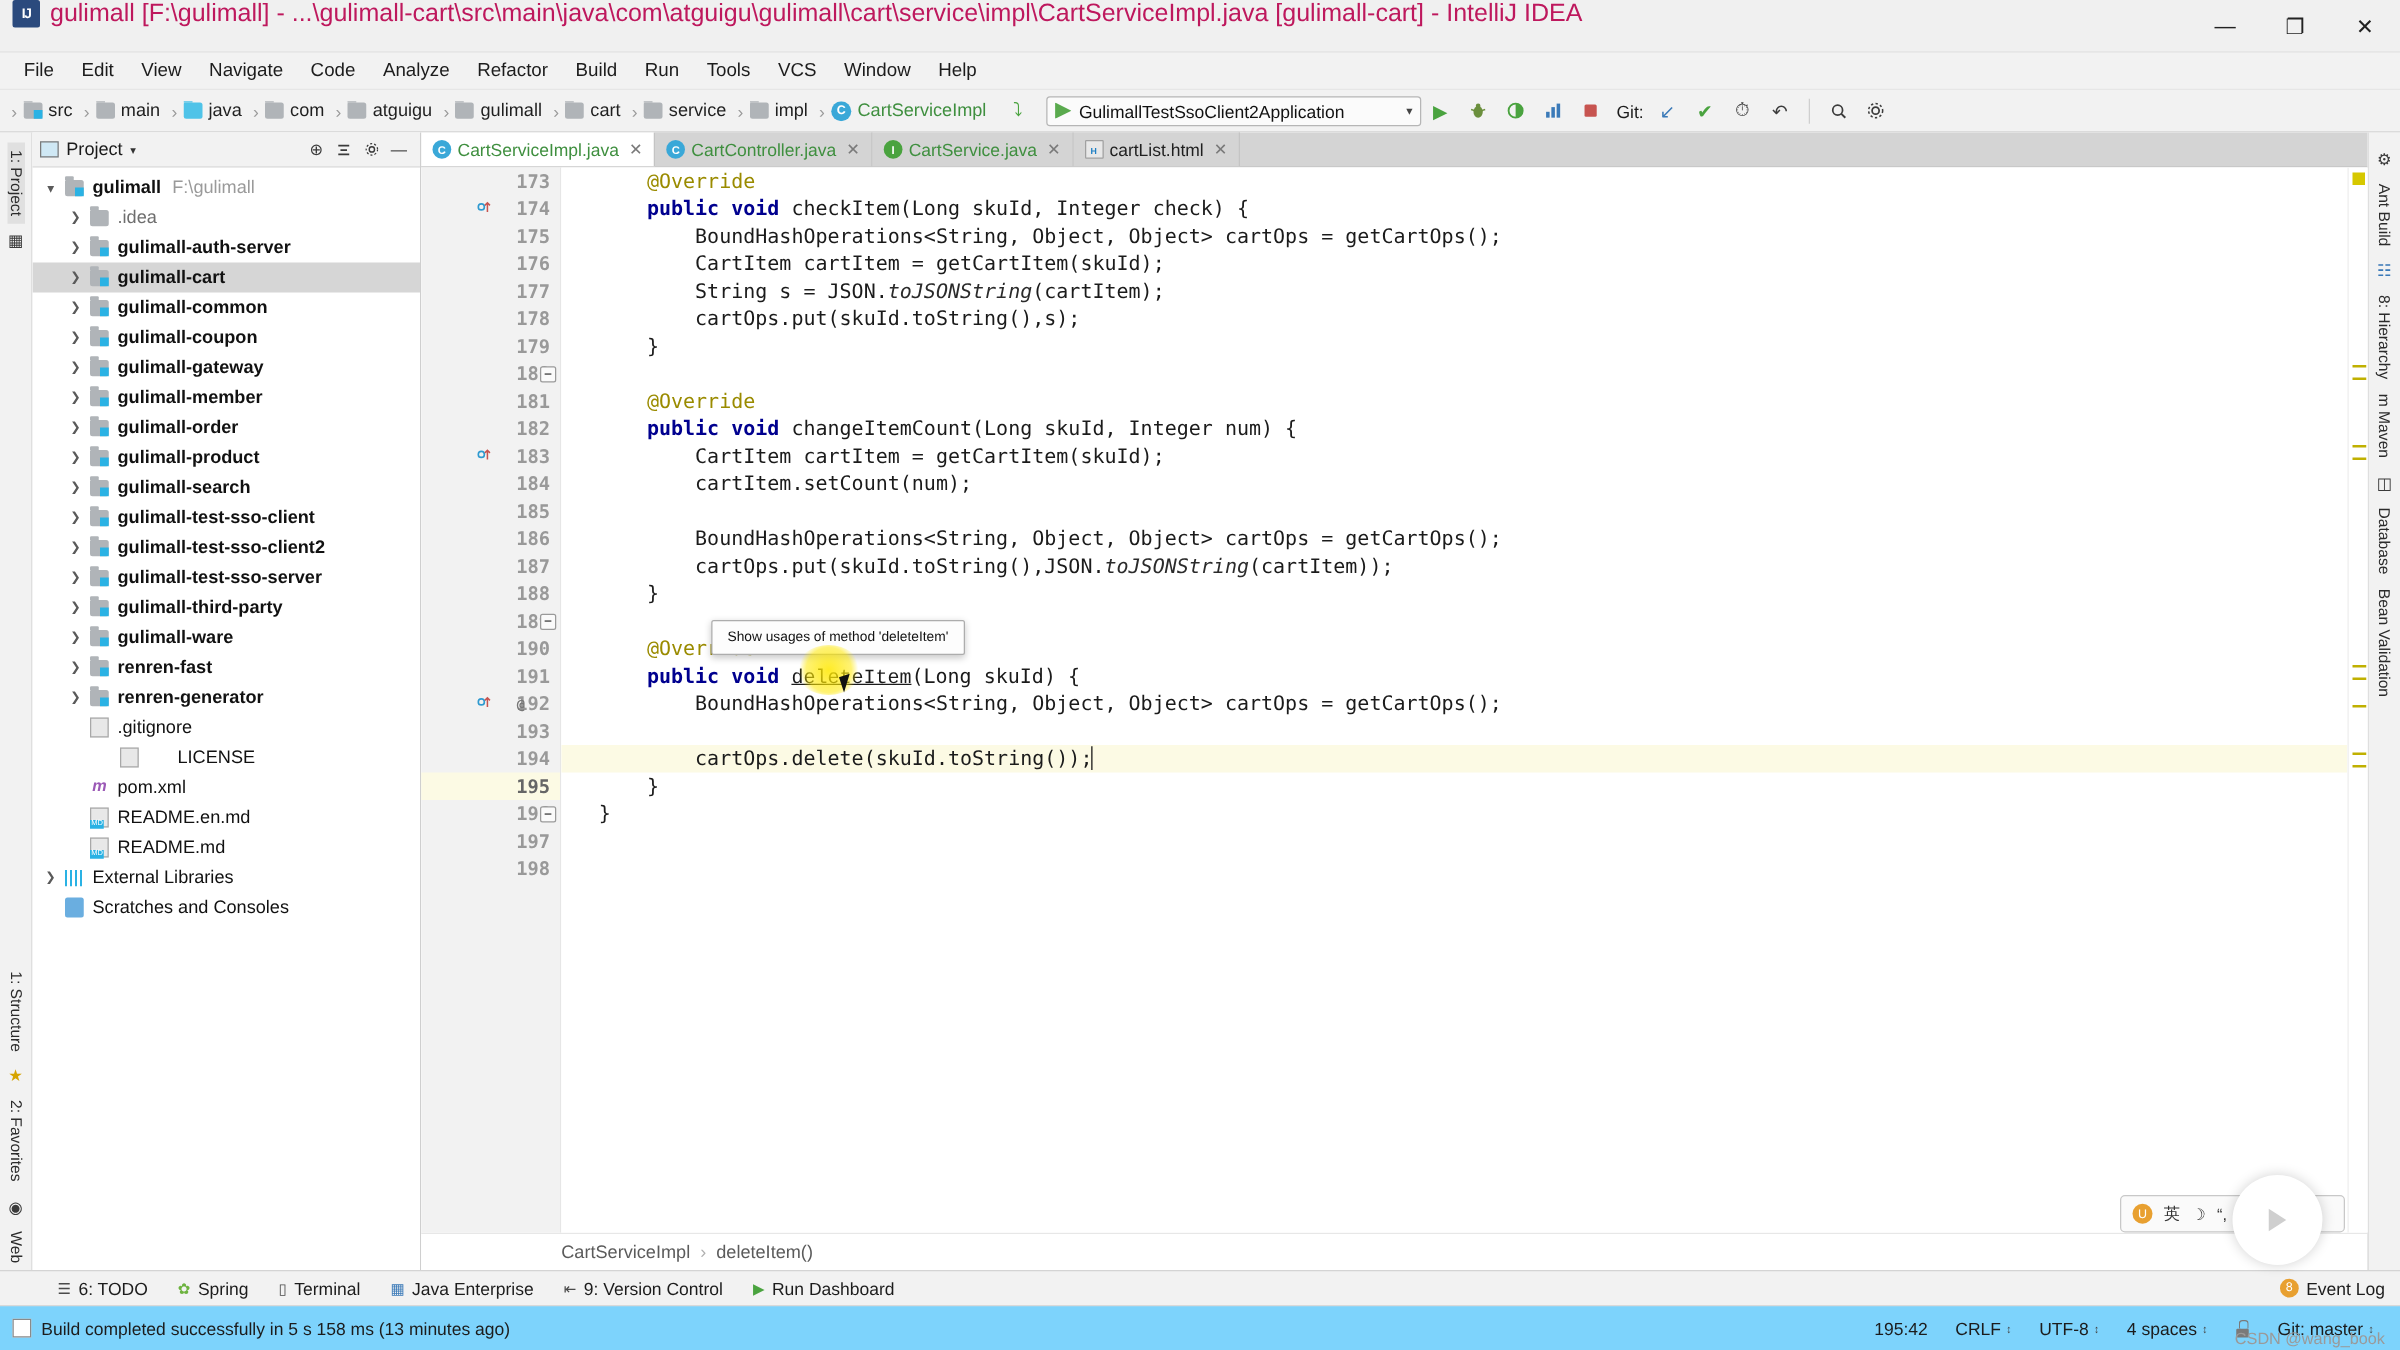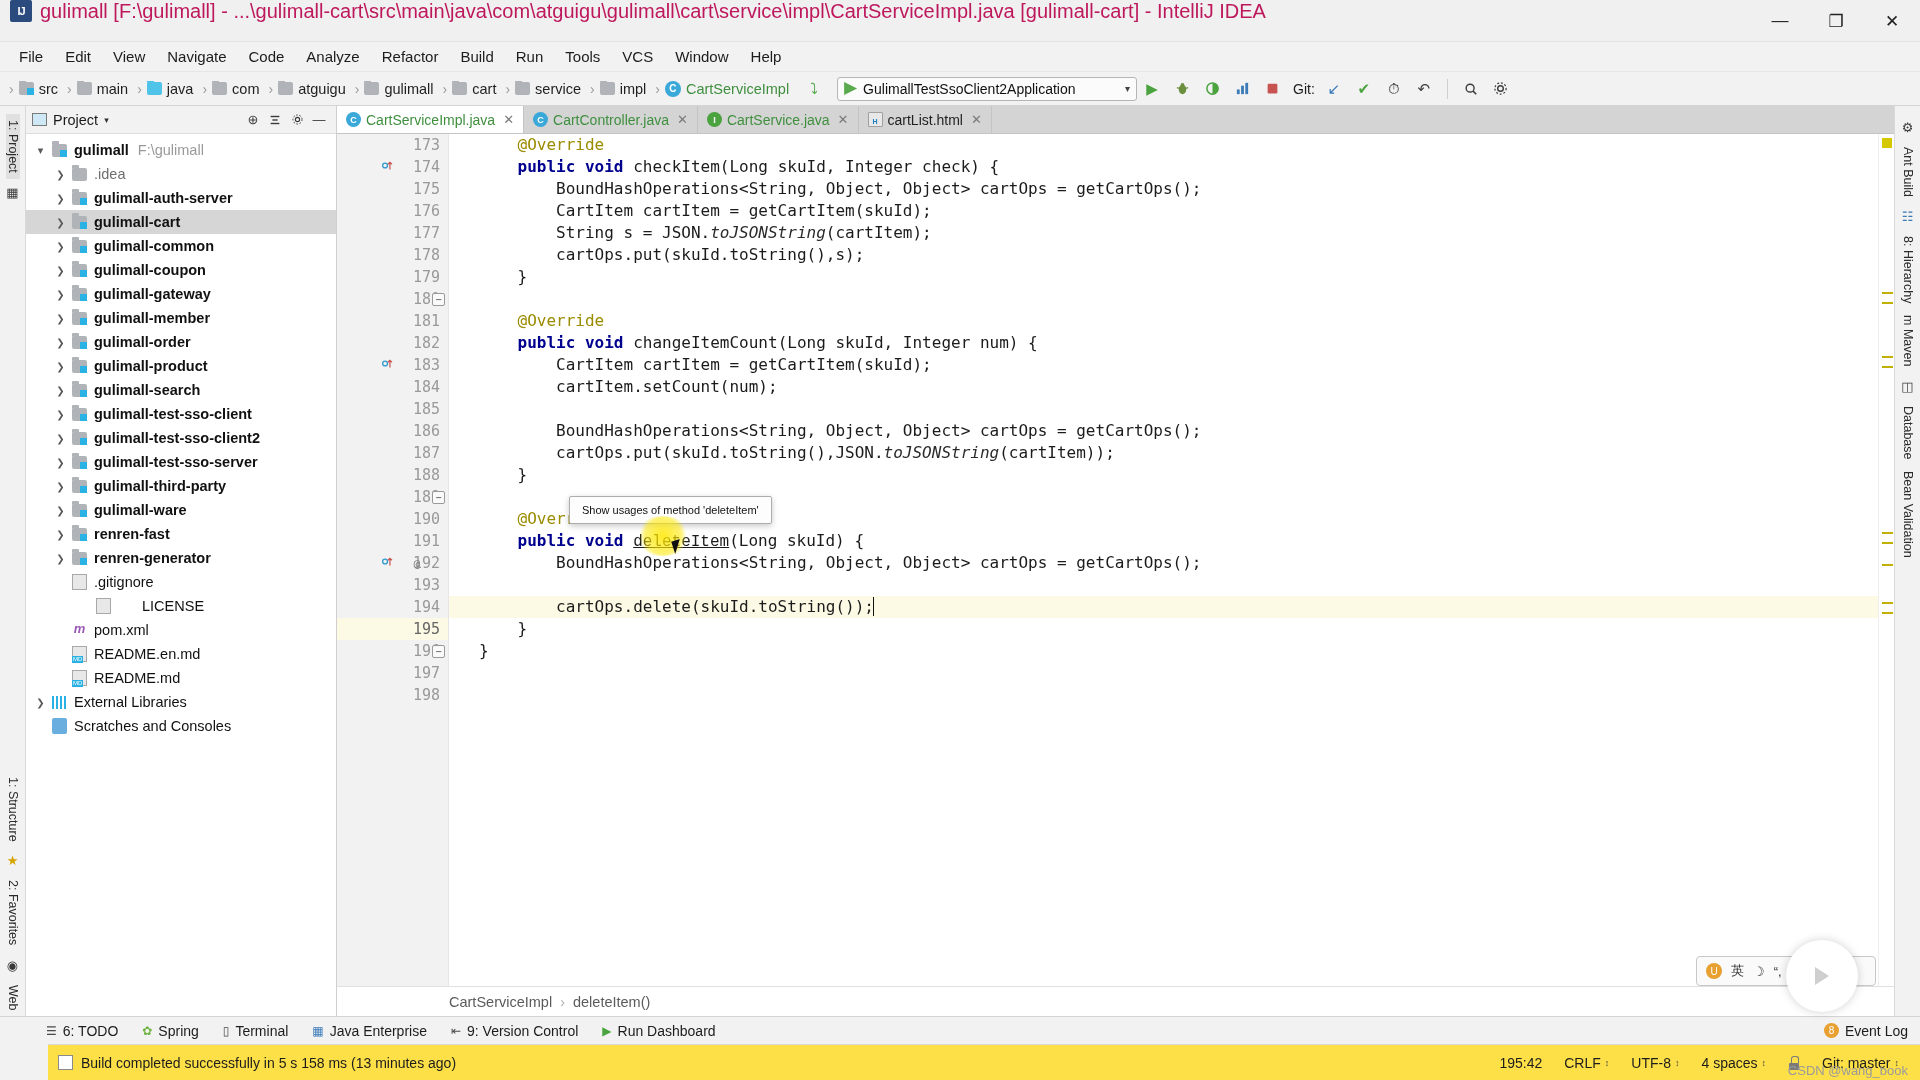--- a/index.html
+++ b/index.html
@@ -233,21 +233,21 @@
 
   .editor-main { flex:1; display:flex; min-height:0; position:relative; background:#fff; }
 
   .gutter {
     width: 112px; min-width:112px;
     background:#f2f2f2; border-right:1px solid #e6e6e6;
     position:relative; font-family:"DejaVu Sans Mono", monospace;
   }
   .gline {
     height:22px; display:flex; align-items:center; justify-content:flex-end;
-    font-size:15px; color:#999; padding-right:8px; position:relative;
+    font-size:15px; color:#999; padding-right:8px; position:relative;font-weight:bold;
   }
   .gline.cur { color:#666; background:#fcfae4; }
   .gmark {
     position:absolute; font-size:11px;
   }
   .gmark.impl { right:54px; color:#2f9ad0; }
   .gmark.usage { right:28px; color:#777; }
   .gfold {
     position:absolute; right:3px; width:13px; height:13px;
     border:1px solid #9a9a9a; border-radius:2px; background:#fafafa;
@@ -343,24 +343,24 @@
   .tw .twico { font-size:12px; color:#4a4a4a; display:flex;align-items:center; }
   .tw-spacer { flex:1; }
   .tw.right { color:#1c1c1c; }
   .tw .badge {
     width:15px;height:15px;border-radius:50%;background:#e8a030;color:#fff;
     font-size:10px;display:flex;align-items:center;justify-content:center;
   }
 
   
   .statusbar {
-    height: 36px; min-height:28px; background:#fde047;
+    height: 36px; min-height:28px; background:#7dd3fc;
     border-top:1px solid #d9d9d9;
     display:flex; align-items:center; padding: 0 10px;
-    font-size:14px; color:#1c1c1c;margin-left:48px;
+    font-size:14px; color:#1c1c1c;
   }
   .statusbar .sb-ico {
     width:15px;height:15px;border:1px solid #8a8a8a;margin-right:8px;background:#fff;
   }
   .statusbar .sb-spacer { flex:1; }
   .sb-cell { padding: 0 11px; white-space:nowrap; display:flex;align-items:center;gap:4px;}
   .sb-cell .chev { font-size:9px; color:#444; }
   .sb-lock { width:12px;height:14px;position:relative; }
   .sb-lock::before{content:"";position:absolute;left:1px;bottom:0;width:10px;height:7px;background:#7a7a7a;border-radius:1px;}
   .sb-lock::after{content:"";position:absolute;left:3px;top:0;width:6px;height:6px;border:1.6px solid #7a7a7a;border-bottom:none;border-radius:3px 3px 0 0;}

